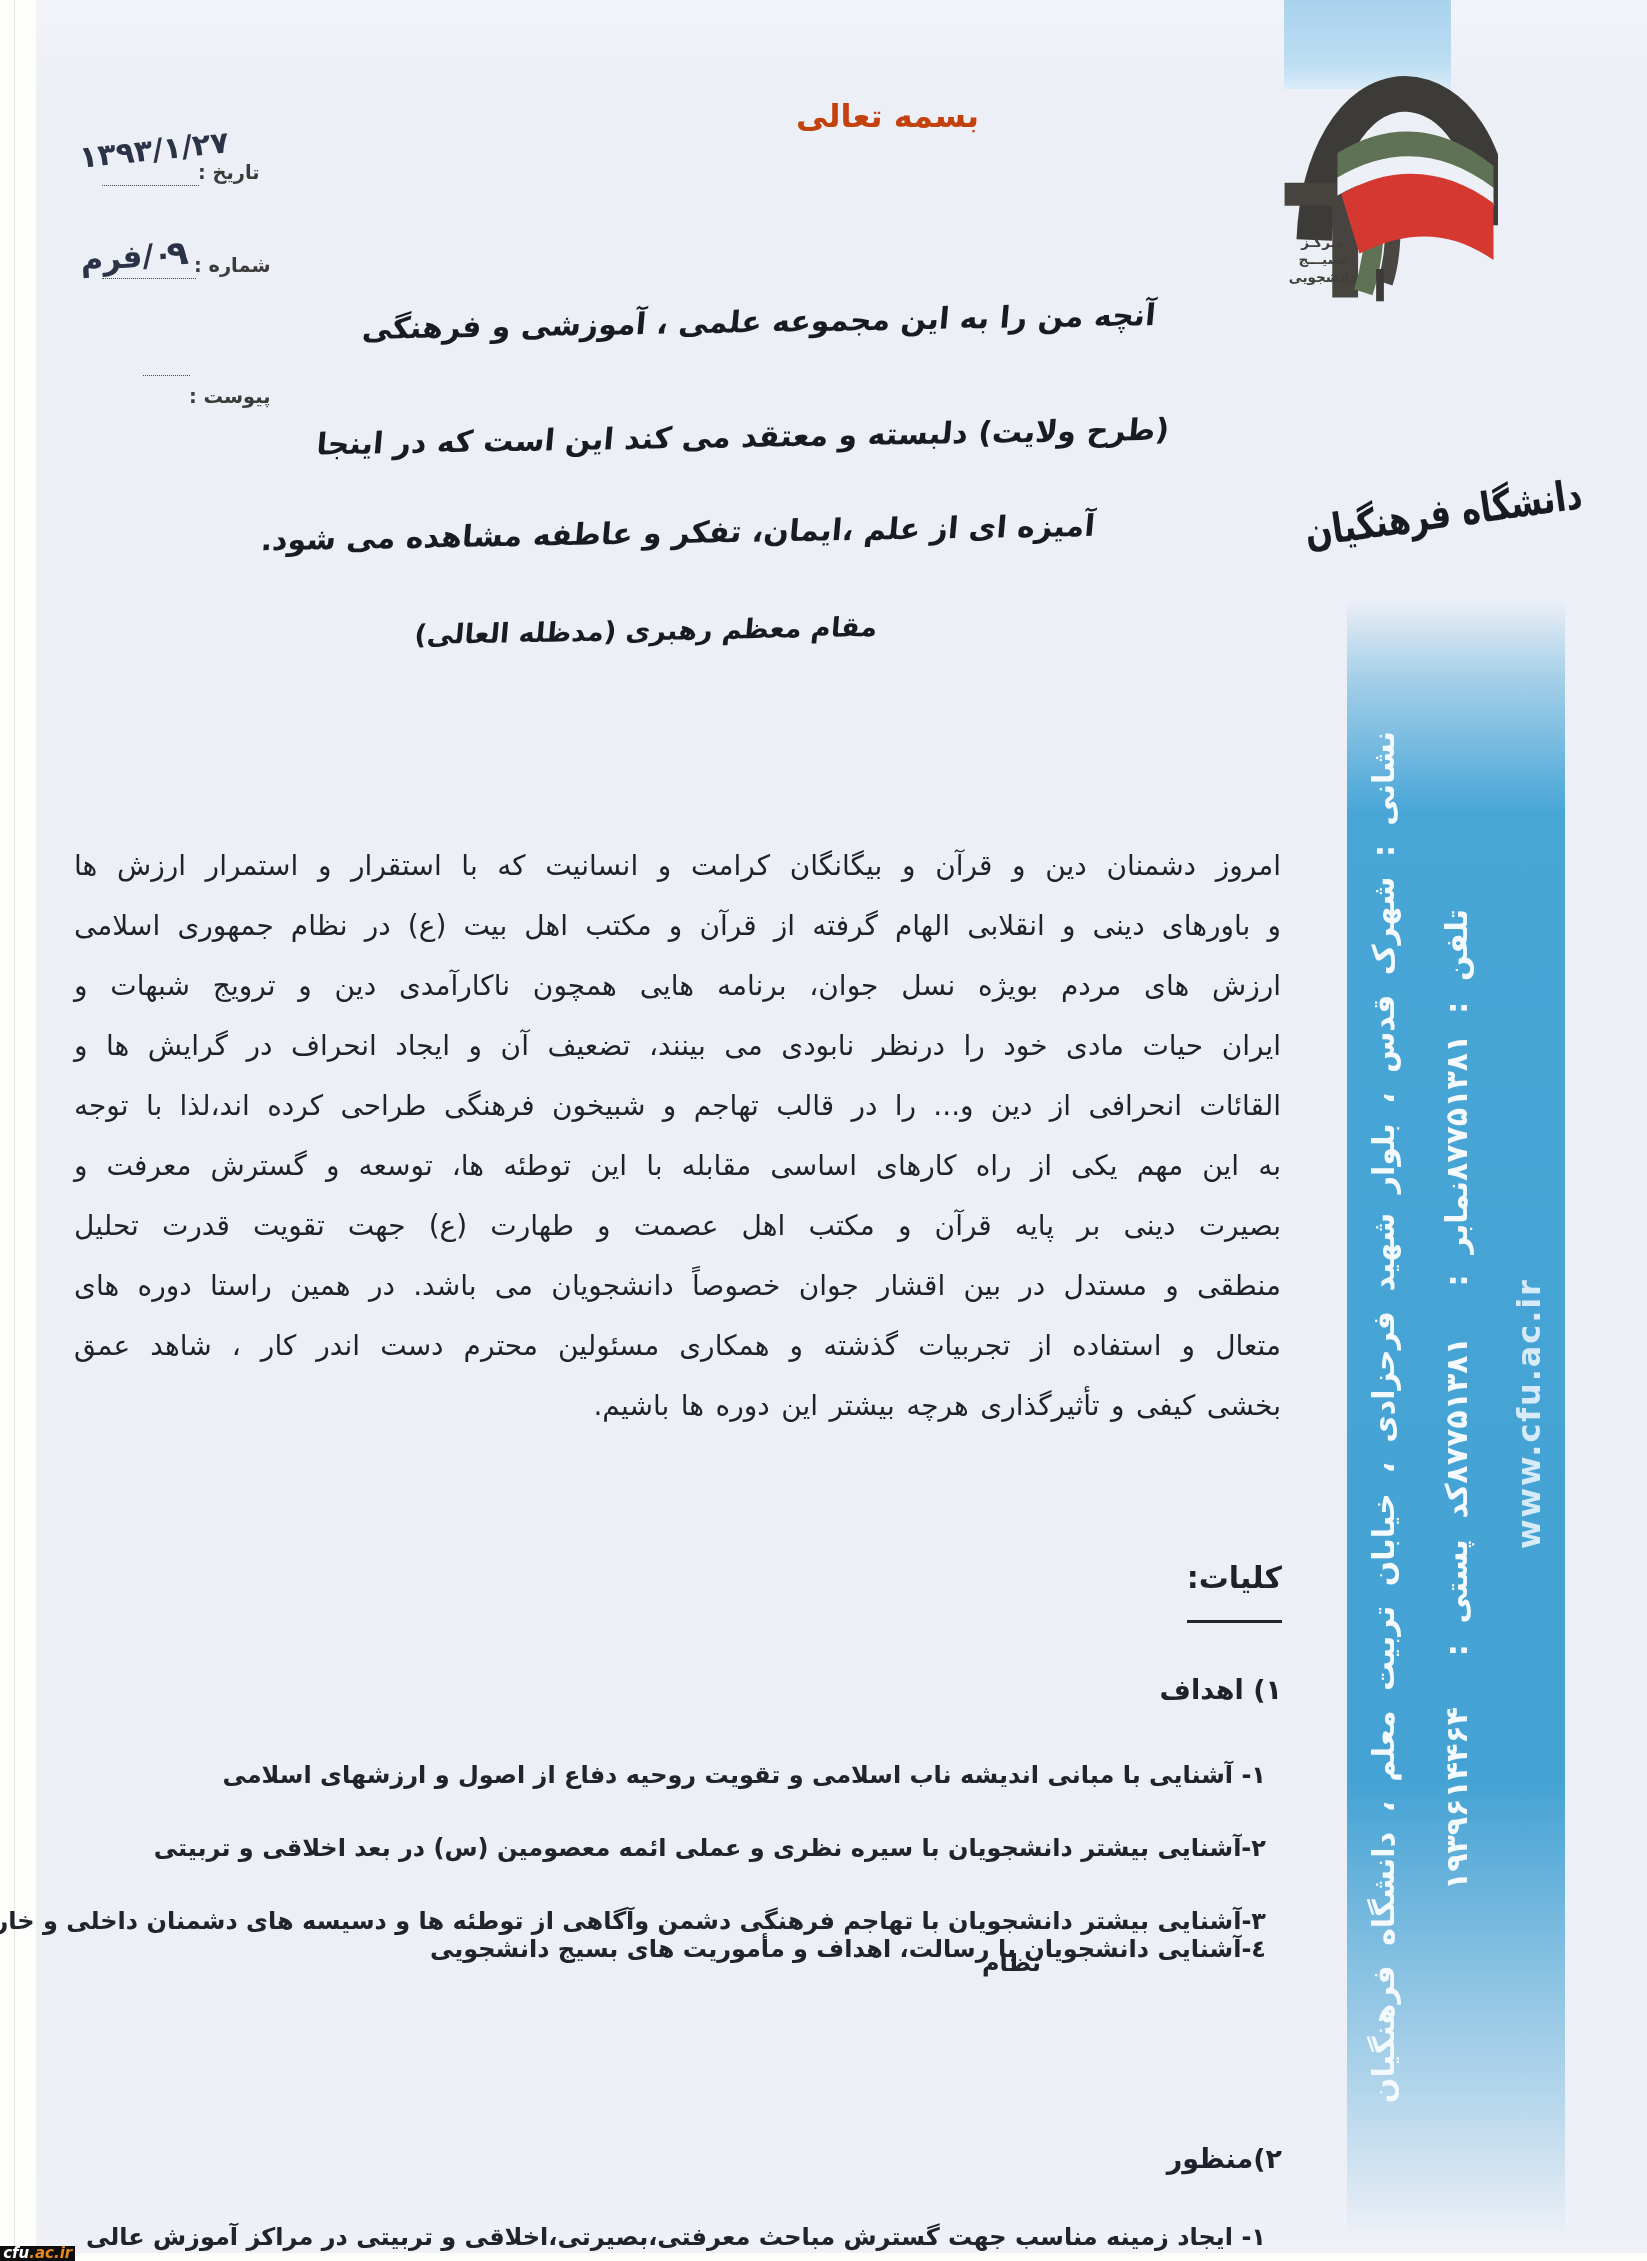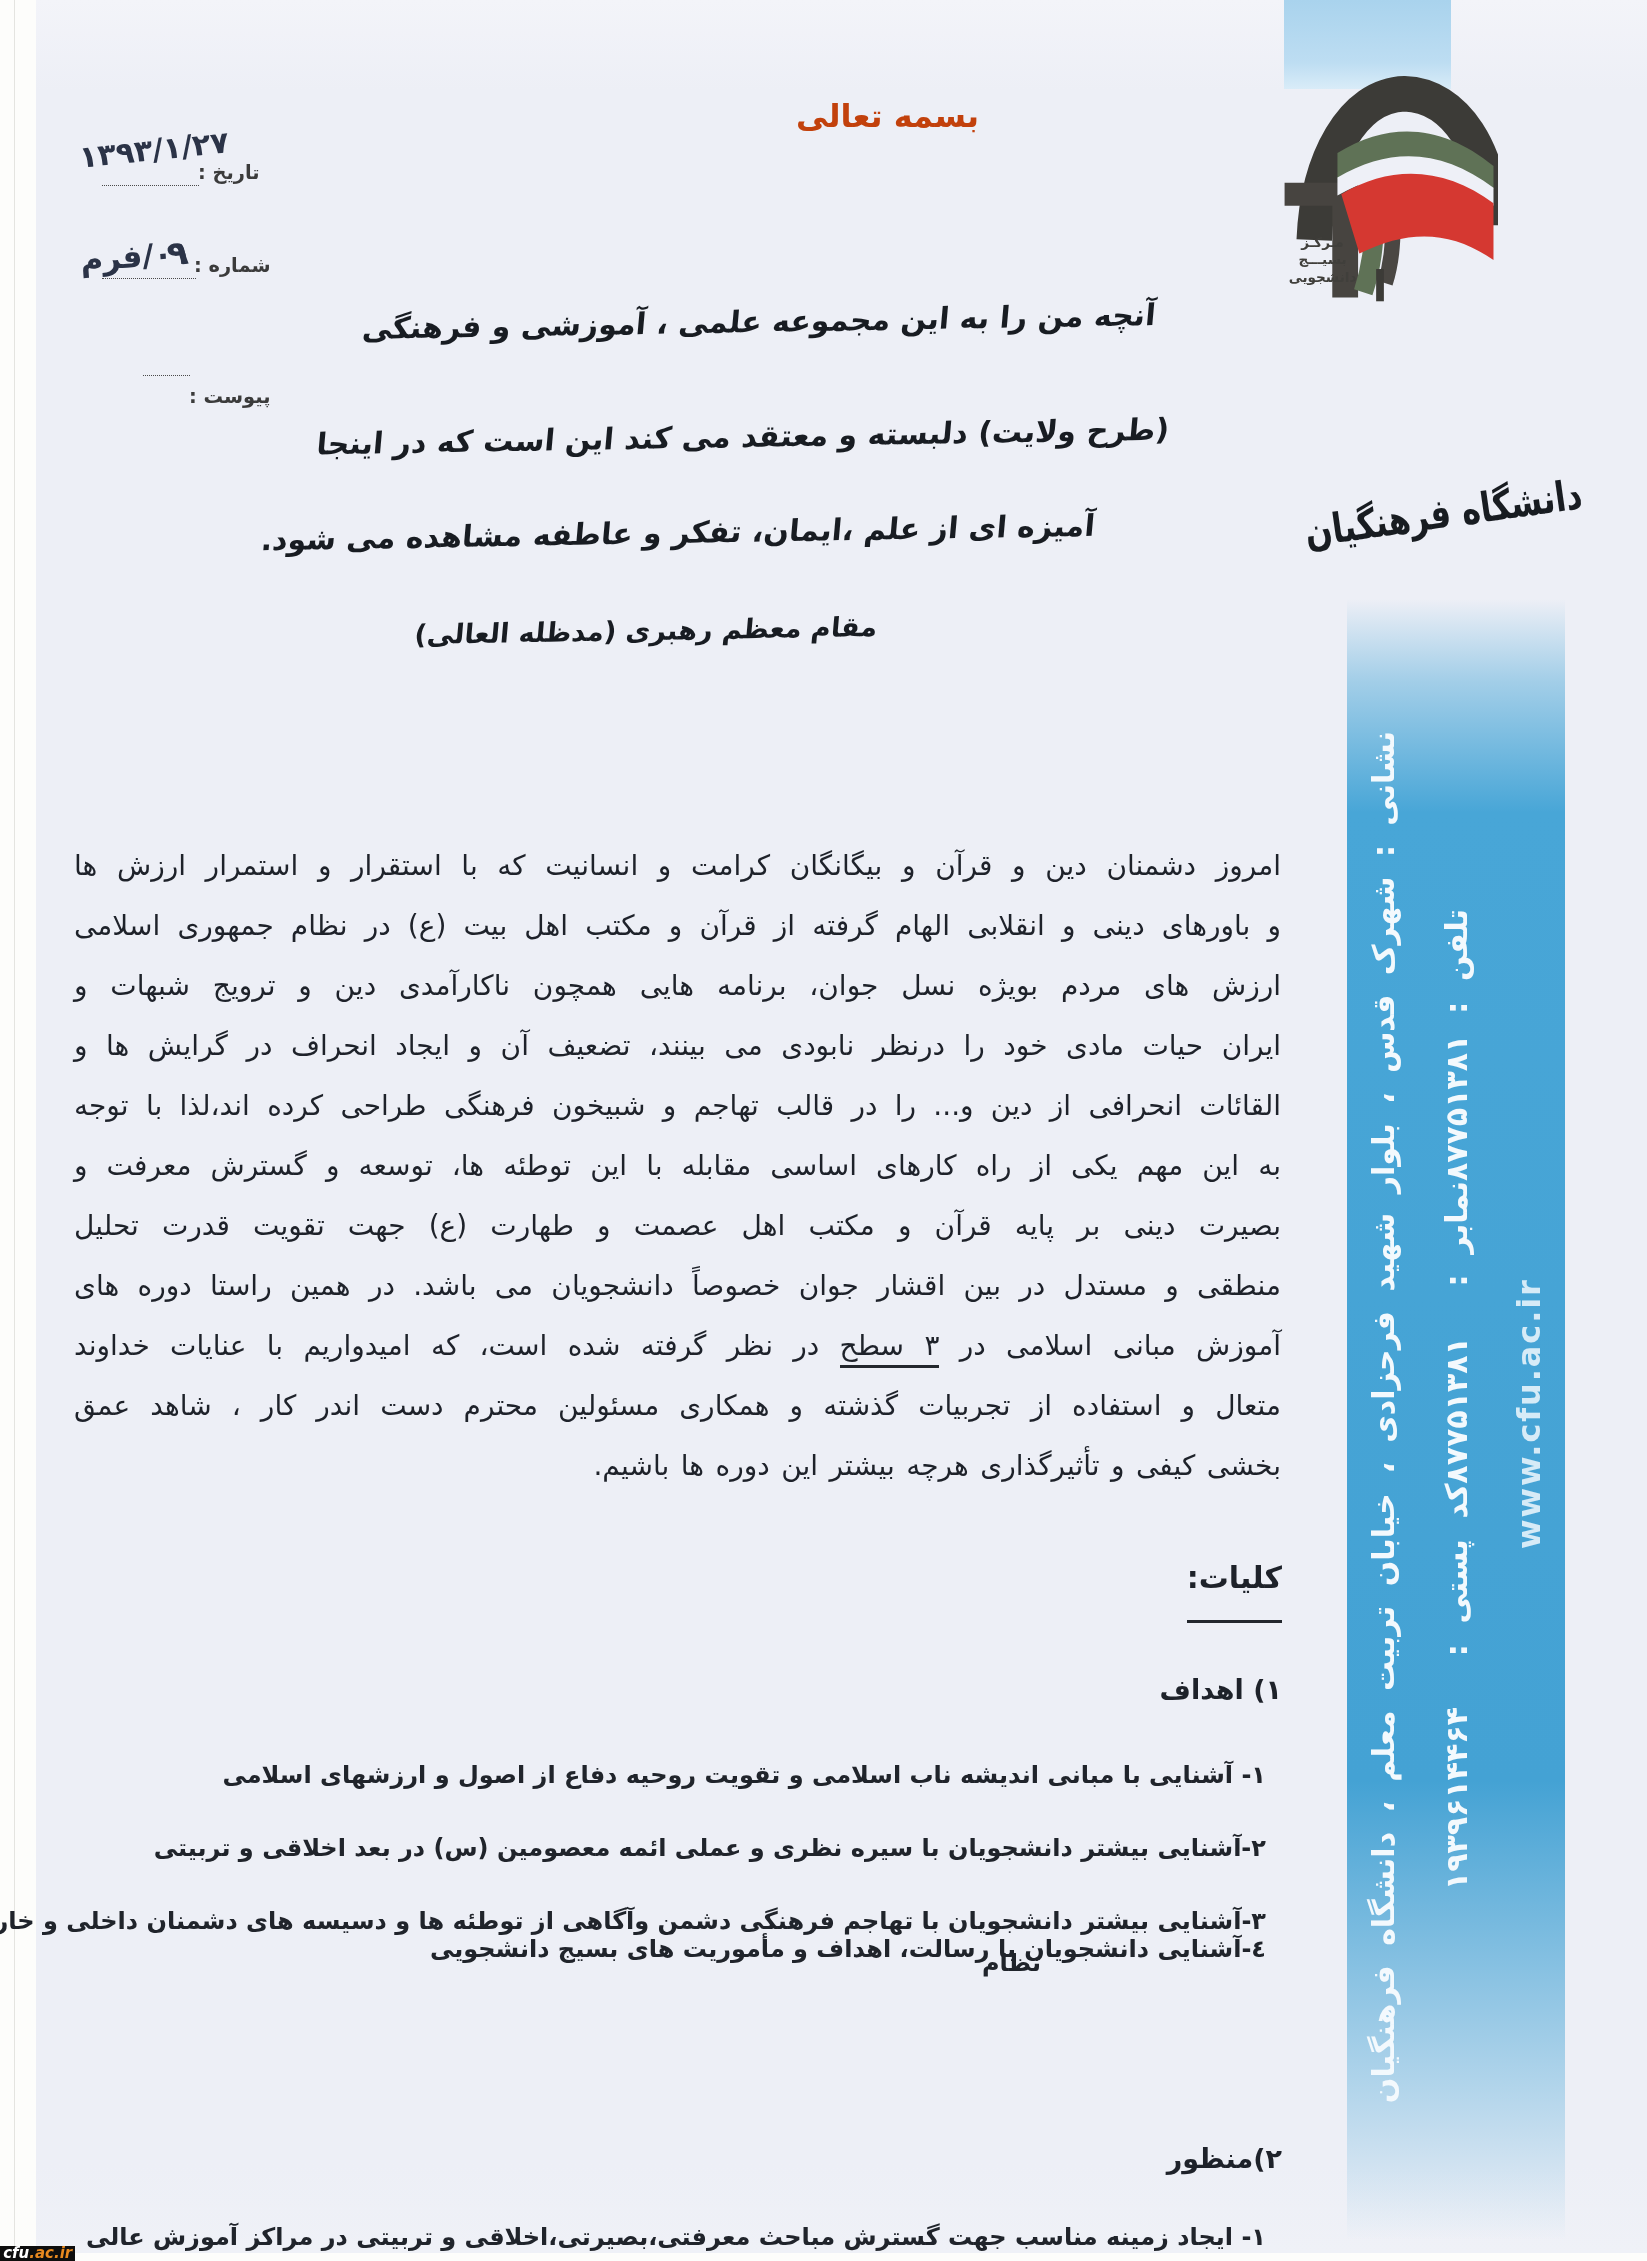--- a/index.html
+++ b/index.html
@@ -102,21 +102,20 @@
 
 <div class="abs paragraph">
   <div class="pline">امروز دشمنان دین و قرآن و بیگانگان کرامت و انسانیت که با استقرار و استمرار ارزش ها</div>
   <div class="pline">و باورهای دینی و انقلابی الهام گرفته از قرآن و مکتب اهل بیت (ع) در نظام جمهوری اسلامی</div>
   <div class="pline">ارزش های مردم بویژه نسل جوان، برنامه هایی همچون ناکارآمدی دین و ترویج شبهات و</div>
   <div class="pline">ایران حیات مادی خود را درنظر نابودی می بینند، تضعیف آن و ایجاد انحراف در گرایش ها و</div>
   <div class="pline">القائات انحرافی از دین و... را در قالب تهاجم و شبیخون فرهنگی طراحی کرده اند،لذا با توجه</div>
   <div class="pline">به این مهم یکی از راه کارهای اساسی مقابله با این توطئه ها، توسعه و گسترش معرفت و</div>
   <div class="pline">بصیرت دینی بر پایه قرآن و مکتب اهل عصمت و طهارت (ع) جهت تقویت قدرت تحلیل</div>
   <div class="pline">منطقی و مستدل در بین اقشار جوان خصوصاً دانشجویان می باشد. در همین راستا دوره های</div>
-  <div class="pline"><span>آموزش مبانی اسلامی در </span><span class="uline">۳ سطح</span><span> در نظر گرفته شده است، که امیدواریم با عنایات خداوند</span></div>
   <div class="pline">متعال و استفاده از تجربیات گذشته و همکاری مسئولین محترم دست اندر کار ، شاهد عمق</div>
   <div class="pline last">بخشی کیفی و تأثیرگذاری هرچه بیشتر این دوره ها باشیم.</div>
 </div>
 
 <div class="abs heading kolliat" style="right:365px;top:1560px;">کلیات:</div>
 
 <div class="abs heading" style="right:365px;top:1674px;font-size:27px;margin-left:44px;">۱) اهداف</div>
 <div class="abs item" style="right:381px;top:1761px;">۱- آشنایی با مبانی اندیشه ناب اسلامی و تقویت روحیه دفاع از اصول و ارزشهای اسلامی</div>
 <div class="abs item" style="right:381px;top:1834px;">۲-آشنایی بیشتر دانشجویان با سیره نظری و عملی ائمه معصومین (س) در بعد اخلاقی و تربیتی</div>
 <div class="abs item" style="right:381px;top:1907px;">۳-آشنایی بیشتر دانشجویان با تهاجم فرهنگی دشمن وآگاهی از توطئه ها و دسیسه های دشمنان داخلی و خارجی</div>

